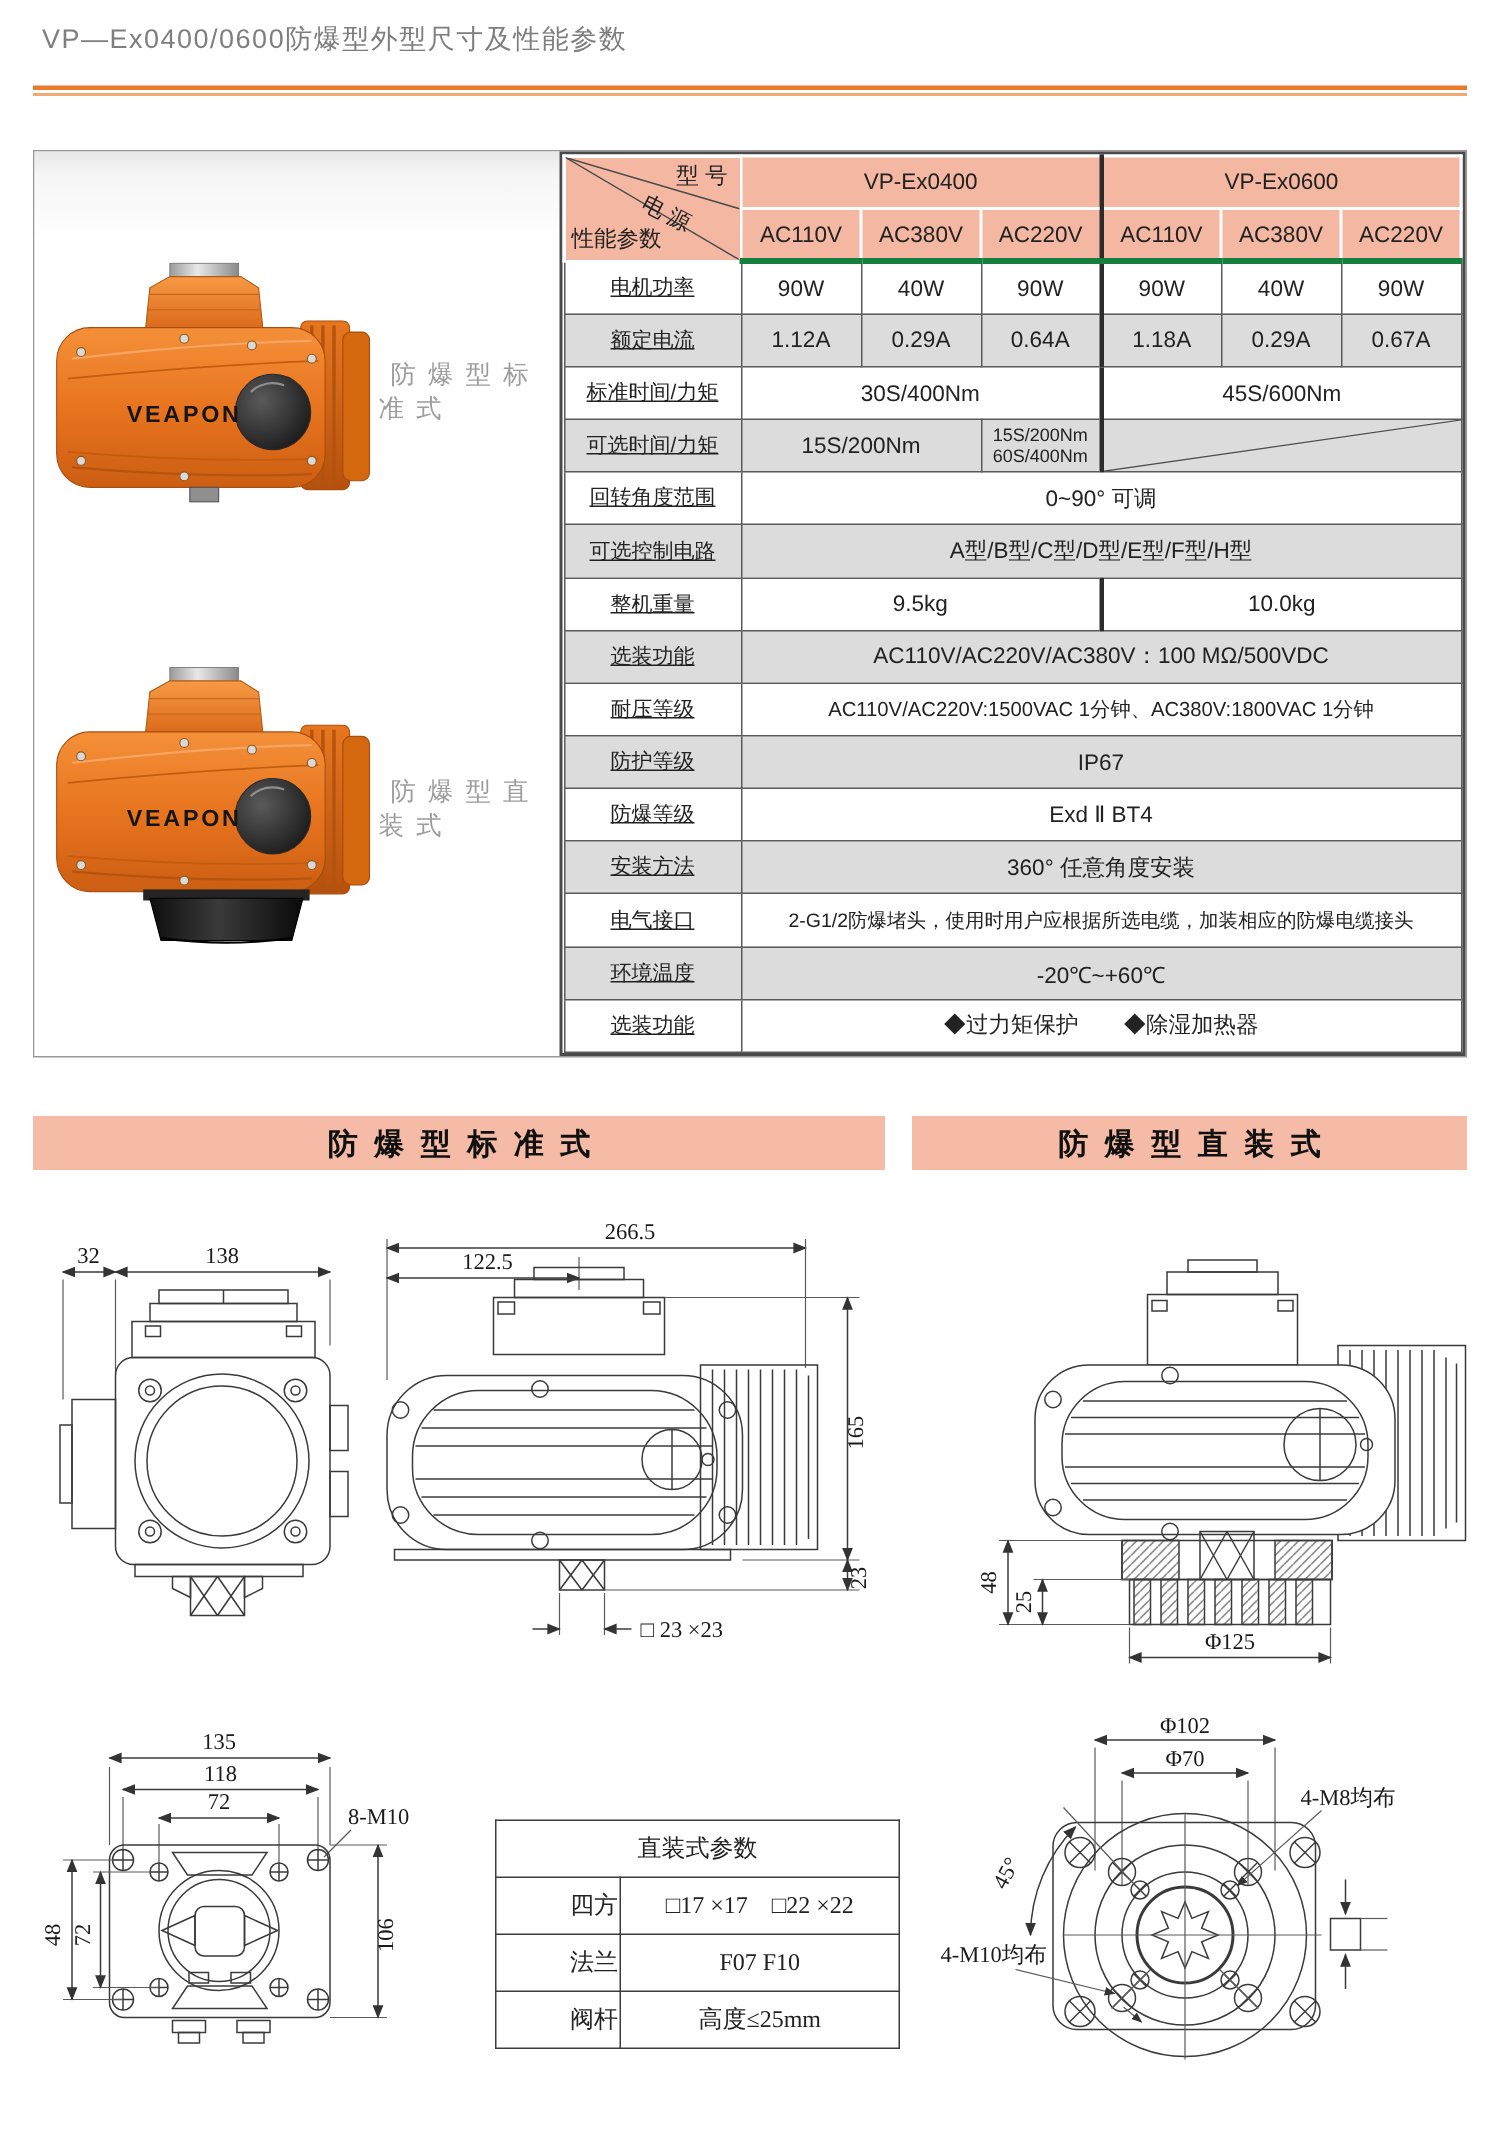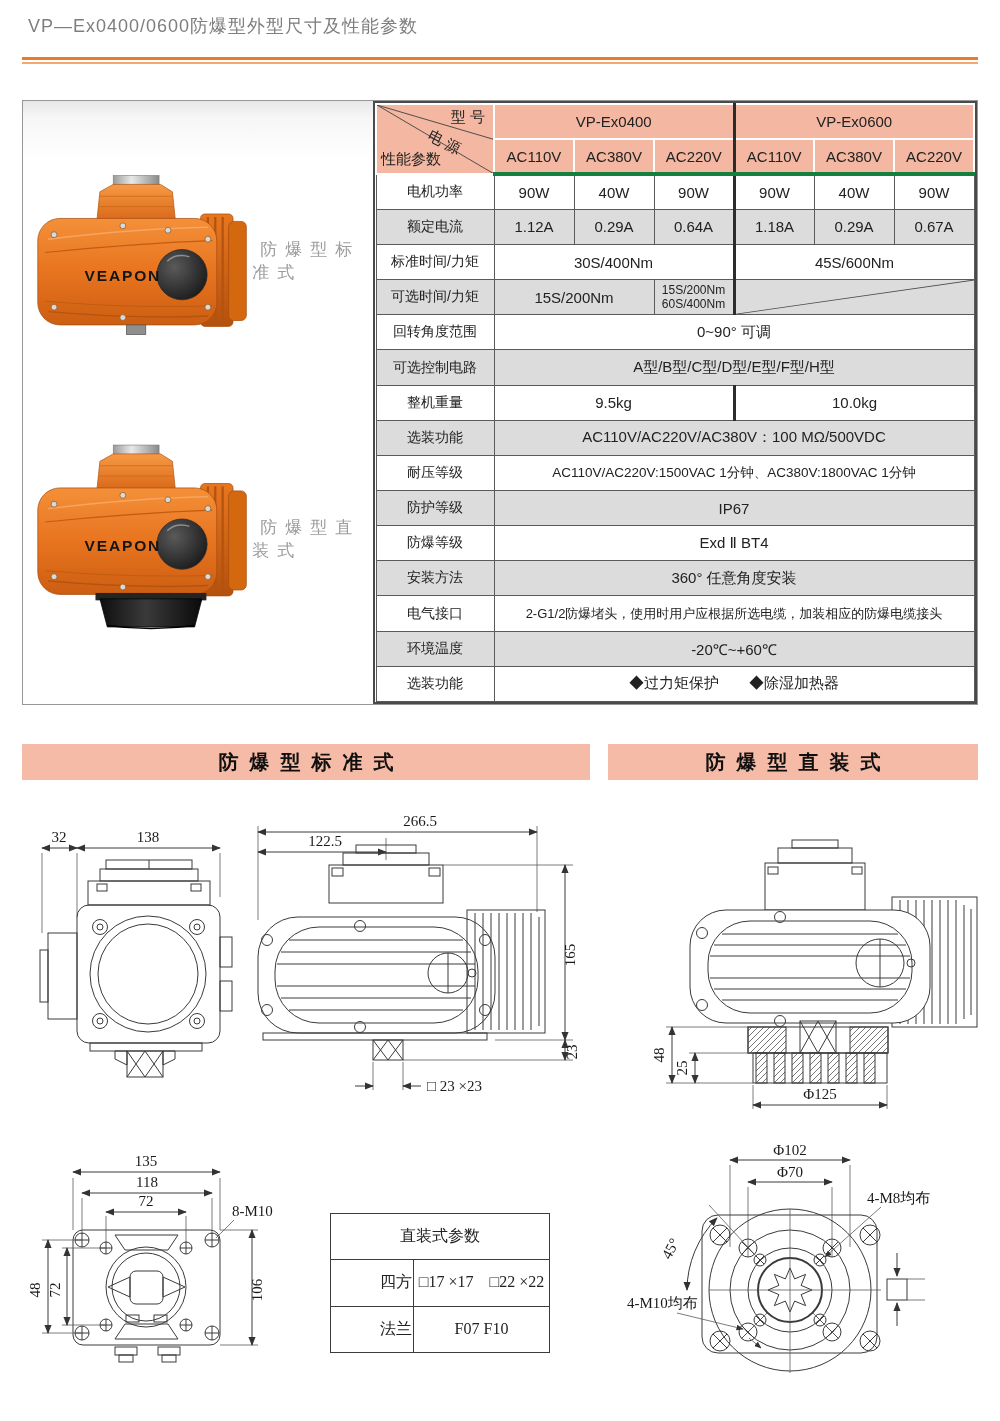--- a/index.html
+++ b/index.html
@@ -21,21 +21,21 @@
   
   .tablewrap{flex:1;border-left:2px solid #4a4a4a;box-sizing:border-box;border-top:2px solid #4a4a4a;border-bottom:2px solid #4a4a4a;border-right:2px solid #4a4a4a;}
   table.spec{width:100%;height:100%;border-collapse:collapse;table-layout:fixed;font-size:15px;}
   table.spec th,table.spec td{border:1px solid #5a5a5a;text-align:center;padding:0 2px;box-sizing:border-box;}
   table.spec th{background:#f4b7a2;font-weight:normal;border:2px solid #fff;}
   table.spec tr{height:35px;padding-left:40px;}
   table.spec .grp{border-left-width:3px;border-left-color:#2c2c2c;}
   table.spec tr.hr2 th{border-bottom:4px solid #15803d;}
   .odd td{background:#ffffff;}
   .even td{background:#dcdcdc;}
-  td.lbl{font-size:14px;padding:0 1px;}
+  td.lbl{font-size:14px;padding:0 1px;text-decoration:underline;}
   .corner{position:relative;padding:0;}
   .corner svg{position:absolute;left:0;top:0;width:100%;height:100%;}
   .corner .ct{position:absolute;right:8px;top:3px;font-size:15px;}
   .corner .cm{position:absolute;left:50px;top:28px;font-size:15px;transform:rotate(27deg);}
   .corner .cb{position:absolute;left:4px;bottom:4px;font-size:15px;}
   td.small2{font-size:12px;line-height:14px;padding:0;}
   td.slashcell{position:relative;padding:0;}
   td.slashcell svg{position:absolute;left:0;top:0;width:100%;height:100%;}
 
   
@@ -45,21 +45,21 @@
   .banner.right{left:608px;width:370px;}
 
   
   .dwg{position:absolute;}
   .dwg svg{display:block;}
   .dline{stroke:#3a3a3a;stroke-width:1;fill:none;}
   .thin{stroke:#5a5a5a;stroke-width:0.8;fill:none;}
   .dimtxt{font-family:"Liberation Serif",serif;font-size:15px;fill:#1a1a1a;}
 
   
-  .dtable{position:absolute;left:330px;top:1213px;width:220px;height:140px;border-collapse:collapse;
+  .dtable{position:absolute;left:330px;top:1213px;width:270px;height:140px;border-collapse:collapse;
           font-family:"Liberation Serif",serif;font-size:16px;padding-left:21px;}
   .dtable td{border:1px solid #3c3c3c;text-align:center;height:35px;}
   .dtable .dl{width:80px;text-align:right;}
 </style>
 </head>
 <body>
 
 <div class="page-title">VP—Ex0400/0600防爆型外型尺寸及性能参数</div>
 <div class="rule">
     <div class="a"></div>
@@ -596,20 +596,24 @@
       <tr>
         <td colspan="2">直装式参数</td>
       </tr>
   <tr>
     <td class="dl">四方</td>
     <td>□17 ×17　□22 ×22</td>
   </tr>
   <tr>
     <td class="dl">法兰</td>
     <td>F07  F10</td>
+  </tr>
+  <tr>
+    <td class="dl">阀杆</td>
+    <td>高度≤25mm</td>
   </tr>
 </tbody>
   </table>
 
 <div class="dwg" style="left:625px;top:1145px">
 <svg width="375" height="276" viewBox="0 0 375 276">
   <defs>
         <marker id="arF" viewBox="0 0 10 10" refX="9" refY="5" markerWidth="9" markerHeight="9" orient="auto-start-reverse">
           <path d="M0,1L10,5L0,9z" fill="#333"></path>
         </marker>

